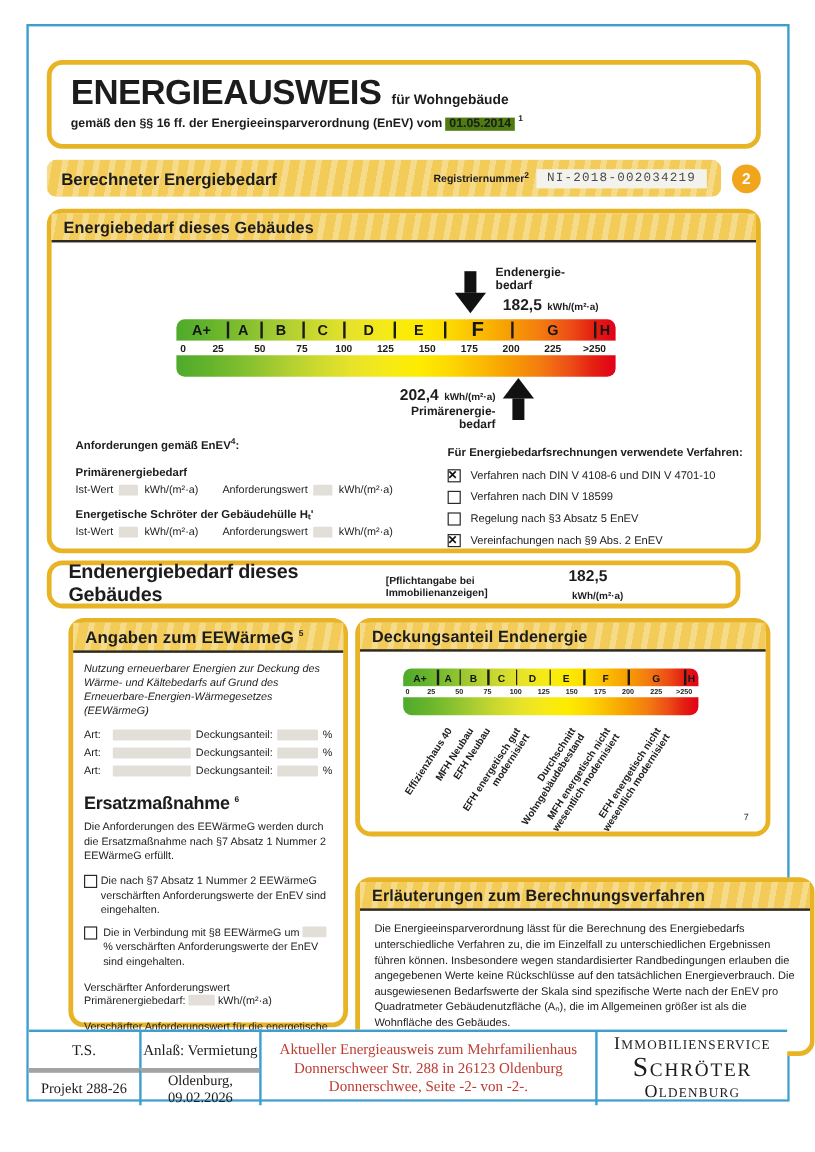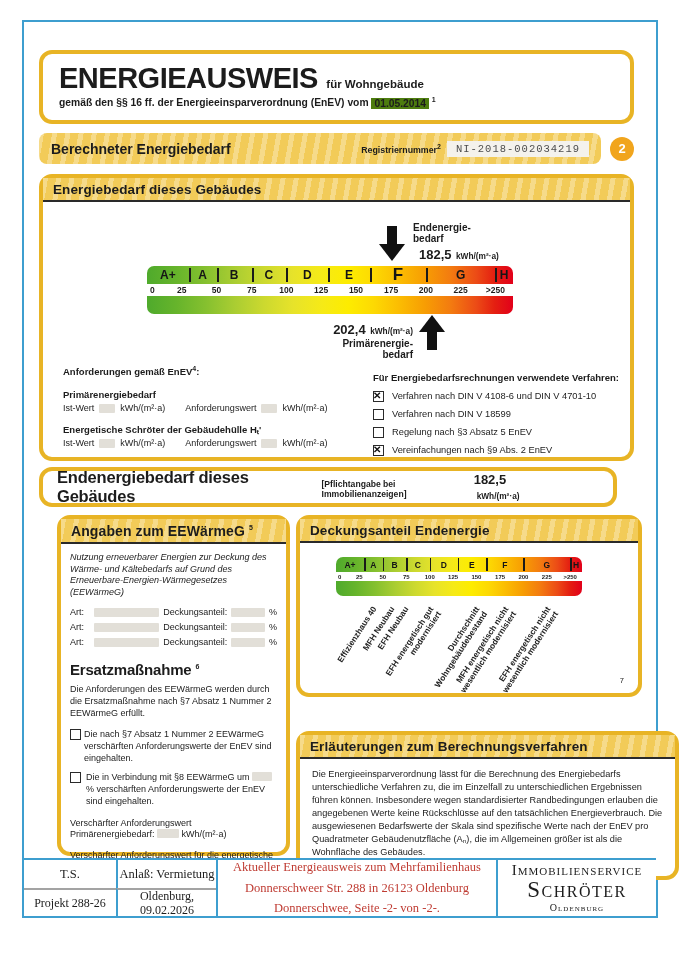--- a/index.html
+++ b/index.html
@@ -93,27 +93,27 @@
   .explain{font-size:9.2px;line-height:1.42;color:#222;}
 
   
   .footer{position:absolute;left:0;right:0;bottom:0;height:56px;display:grid;
           grid-template-columns:192px 280px 1fr;border-top:2px solid #3e9ecf;background:#fff;
           font-family:"Liberation Serif",serif;}
   .fc12{display:grid;grid-template-columns:92px 1fr;grid-template-rows:1fr 1fr;}
   .fcell{display:flex;align-items:center;justify-content:center;text-align:center;font-size:12.5px;
          box-sizing:border-box;}
   .fcell.bl{border-left:2px solid #3e9ecf;}
-  .fcell.bt{border-top:2px solid #a3a3a3;}
+  .fcell.bt{border-top:4px solid #a3a3a3;}
   .fc3{border-left:2px solid #3e9ecf;color:#bf3b32;display:flex;flex-direction:column;
-       align-items:center;justify-content:space-between;font-size:12.5px;line-height:1.25;text-align:center;}
+       align-items:center;justify-content:center;font-size:12.5px;line-height:1.25;text-align:center;}
   .fc4{border-left:2px solid #3e9ecf;display:flex;flex-direction:column;align-items:center;justify-content:center;}
   .brand1{font-variant:small-caps;font-size:15px;letter-spacing:1px;line-height:1;}
   .brand2{font-variant:small-caps;font-size:23px;letter-spacing:1.5px;line-height:1.05;}
-  .brand3{font-variant:small-caps;font-size:10px;letter-spacing:1px;line-height:1.1;}
+  .brand3{font-variant:small-caps;font-size:15px;letter-spacing:1px;line-height:1.1;}
 </style>
 </head>
 <body>
 
 <div class="page">
   <div class="frame">
 
     <div class="titlebox goldborder">
       <div>
         <span class="bigtitle">ENERGIEAUSWEIS</span>

